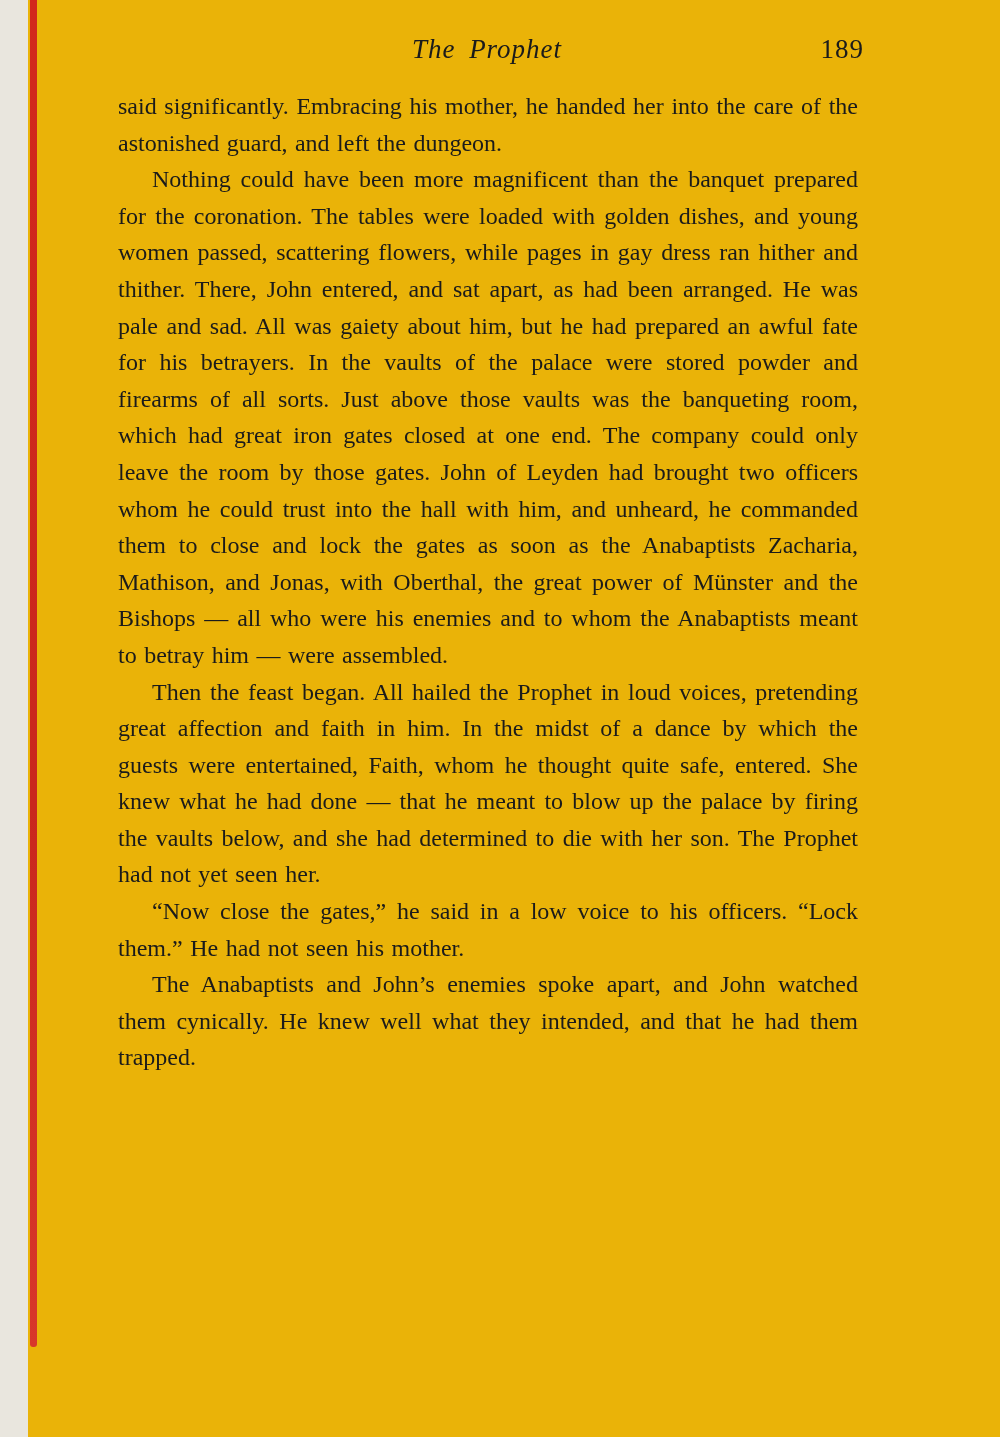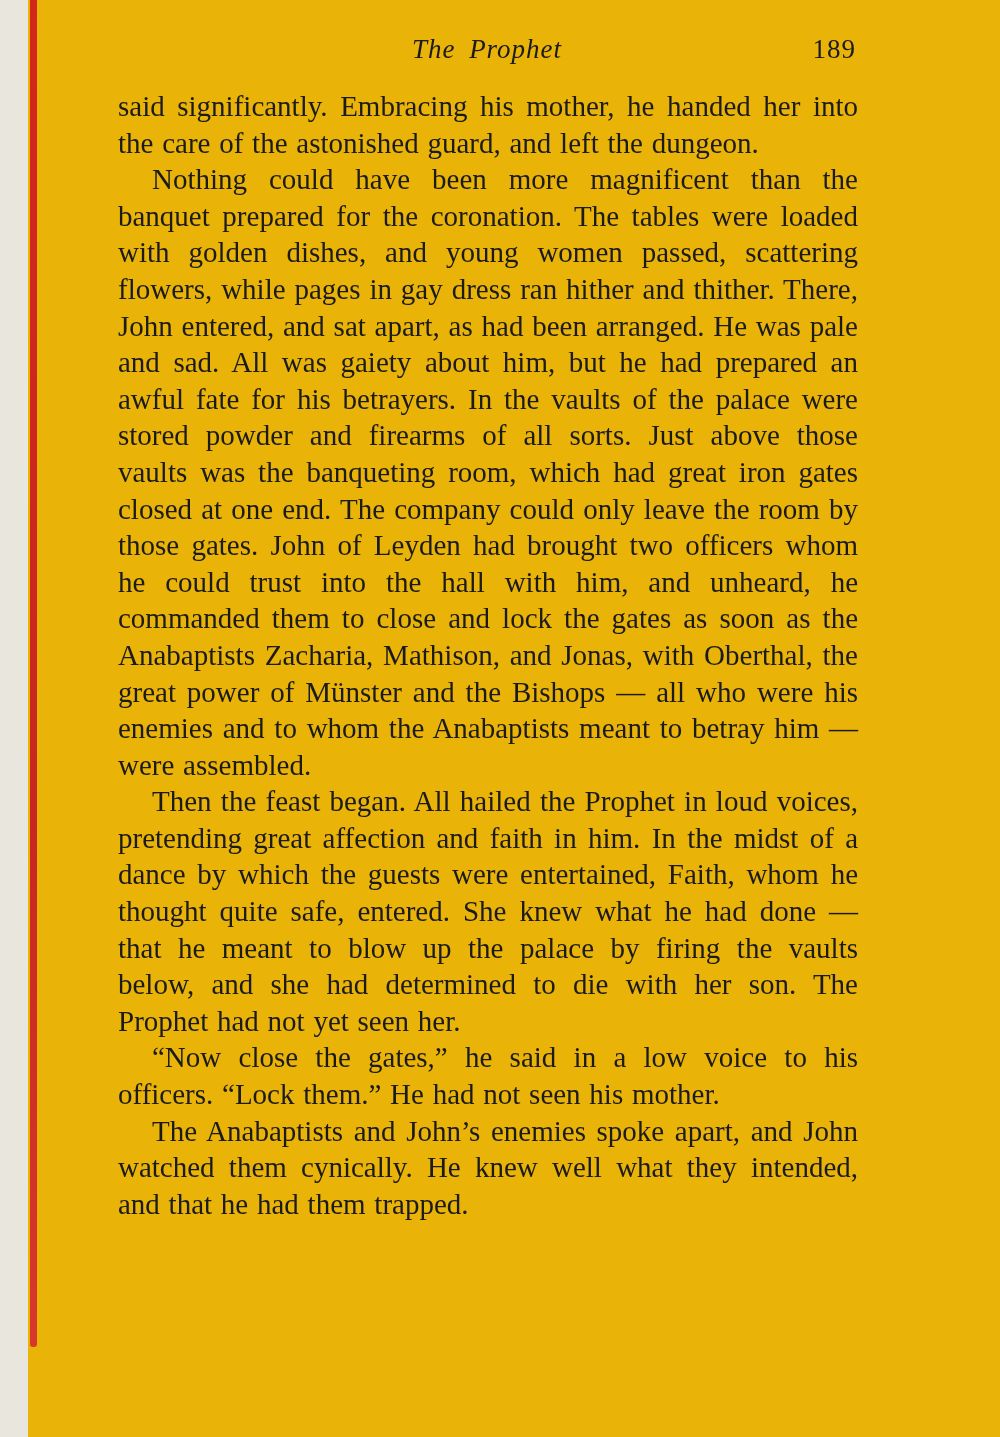--- a/index.html
+++ b/index.html
@@ -38,31 +38,31 @@
     left: 90px;
     width: 738px;
     text-align: center;
     font-style: italic;
     font-size: 27px;
     letter-spacing: 1px;
     word-spacing: 6px;
   }
   .page-number {
     position: absolute;
-    right: 172px;
+    right: 164px;
     top: 0;
     font-size: 27px;
     letter-spacing: 1px;
   }
   .body-text {
     position: absolute;
     top: 88px;
     left: 90px;
     width: 740px;
-    font-size: 29px;
+    font-size: 24px;
     line-height: 36.6px;
     text-align: justify;
     word-spacing: 1.5px;
   }
   .body-text p {
     margin: 0;
     padding: 0;
   }
   .body-text p.indent {
     text-indent: 34px;

